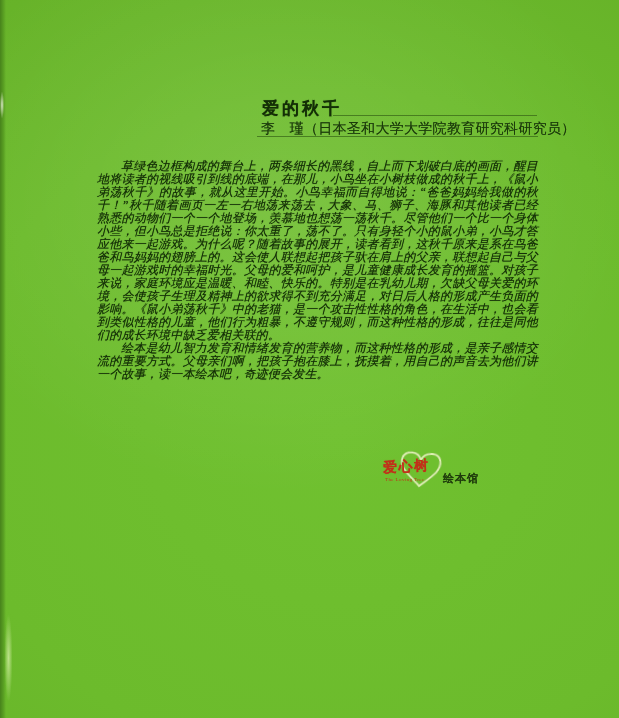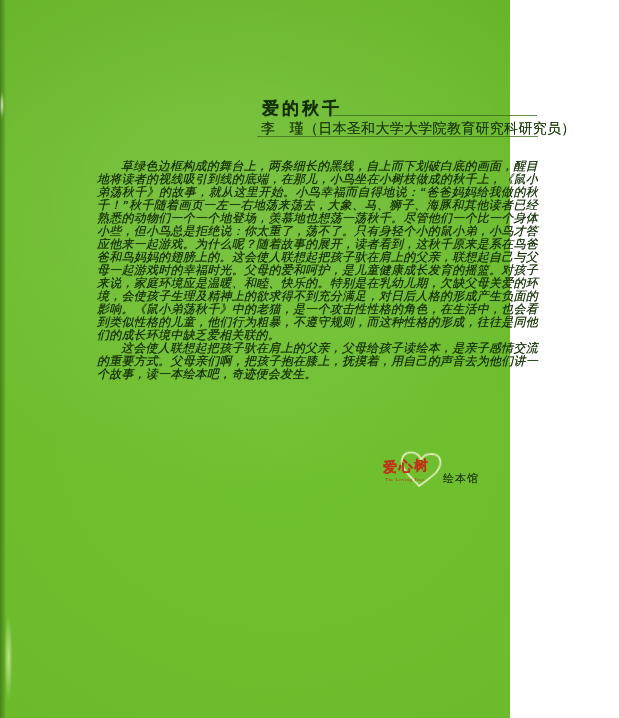--- a/index.html
+++ b/index.html
@@ -1,21 +1,21 @@
 <!DOCTYPE html>
 <html><head>
 <meta charset="utf-8">
 <style>
   html, body { margin: 0; padding: 0; }
   body {
     width: 619px; height: 718px; overflow: hidden;
     font-family: "Liberation Serif", "DejaVu Serif", serif;
   }
   .page {
-    position: relative; width: 510px; height: 718px;
+    position: relative; width: 619px; height: 718px;
     background:
       radial-gradient(ellipse 520px 420px at 45% 28%, rgba(255,255,255,0.10), rgba(255,255,255,0) 70%),
       radial-gradient(ellipse 700px 620px at 55% 60%, #70c130 0%, #6cbb2c 55%, #64ae27 100%);
   }
   
   .left-edge {
     position: absolute; left: 0; top: 0; width: 6px; height: 718px;
     background: linear-gradient(to right, #47831b, #5aa023 60%, rgba(90,160,35,0));
   }
   .edge-glint {
@@ -60,21 +60,21 @@
     text-shadow: 0 0 0.7px rgba(194,48,25,0.9);
     white-space: nowrap;
   }
   .logo-brand-en {
     position: absolute; left: 2px; top: 31px;
     font-size: 5px; letter-spacing: 0.4px; color: #c23019;
     white-space: nowrap;
   }
   .logo-suffix {
     position: absolute; left: 60px; top: 25px;
-    font-size: 11px; font-weight: 400; letter-spacing: 1px;
+    font-size: 11px; font-weight: 700; letter-spacing: 1px;
     color: #1f3c0c; text-shadow: 0 0 0.6px rgba(31,60,12,0.8);
     white-space: nowrap;
   }
 </style>
 </head>
 <body>
 
 <div class="page">
 
   <div class="left-edge"></div>
@@ -83,21 +83,21 @@
 
   <div class="header">
     <h1 class="title">爱的秋千</h1>
     <div class="rule rule-title"></div>
     <div class="author">李　瑾（日本圣和大学大学院教育研究科研究员）</div>
     <div class="rule rule-author"></div>
   </div>
 
   <div class="body-text">
     <p>草绿色边框构成的舞台上，两条细长的黑线，自上而下划破白底的画面，醒目地将读者的视线吸引到线的底端，在那儿，小鸟坐在小树枝做成的秋千上，《鼠小弟荡秋千》的故事，就从这里开始。小鸟幸福而自得地说：“爸爸妈妈给我做的秋千！”秋千随着画页一左一右地荡来荡去，大象、马、狮子、海豚和其他读者已经熟悉的动物们一个一个地登场，羡慕地也想荡一荡秋千。尽管他们一个比一个身体小些，但小鸟总是拒绝说：你太重了，荡不了。只有身轻个小的鼠小弟，小鸟才答应他来一起游戏。为什么呢？随着故事的展开，读者看到，这秋千原来是系在鸟爸爸和鸟妈妈的翅膀上的。这会使人联想起把孩子驮在肩上的父亲，联想起自己与父母一起游戏时的幸福时光。父母的爱和呵护，是儿童健康成长发育的摇篮。对孩子来说，家庭环境应是温暖、和睦、快乐的。特别是在乳幼儿期，欠缺父母关爱的环境，会使孩子生理及精神上的欲求得不到充分满足，对日后人格的形成产生负面的影响。《鼠小弟荡秋千》中的老猫，是一个攻击性性格的角色，在生活中，也会看到类似性格的儿童，他们行为粗暴，不遵守规则，而这种性格的形成，往往是同他们的成长环境中缺乏爱相关联的。</p>
-    <p>这会使人联想起把孩子驮在肩上的父亲，父母给孩子读绘本，是亲子感情交流的重要方式。父母亲们啊，把孩子抱在膝上，抚摸着，用自己的声音去为他们讲一个故事，读一本绘本吧，奇迹便会发生。</p>
+    <p>绘本是幼儿智力发育和情绪发育的营养物，而这种性格的形成，是亲子感情交流的重要方式。父母亲们啊，把孩子抱在膝上，抚摸着，用自己的声音去为他们讲一个故事，读一本绘本吧，奇迹便会发生。</p>
   </div>
 
   <div class="logo">
     <svg class="heart-icon" viewBox="0 0 62 52" xmlns="http://www.w3.org/2000/svg">
       <path d="M31,14 C27,3 10,3 7,14 C4,25 15,33 29,45 L32,48 C46,35 59,26 56,13 C53,1 35,4 31,14" fill="none" stroke="#dff0b4" stroke-width="2.6" stroke-linecap="round" transform="rotate(6 31 26)" style="filter: drop-shadow(0.6px 0.8px 0.4px rgba(50,95,20,0.55));"></path>
     </svg>
     <span class="logo-brand">爱心树</span>
     <span class="logo-brand-en">The Loving Tree</span>
     <span class="logo-suffix">绘本馆</span>
   </div>

